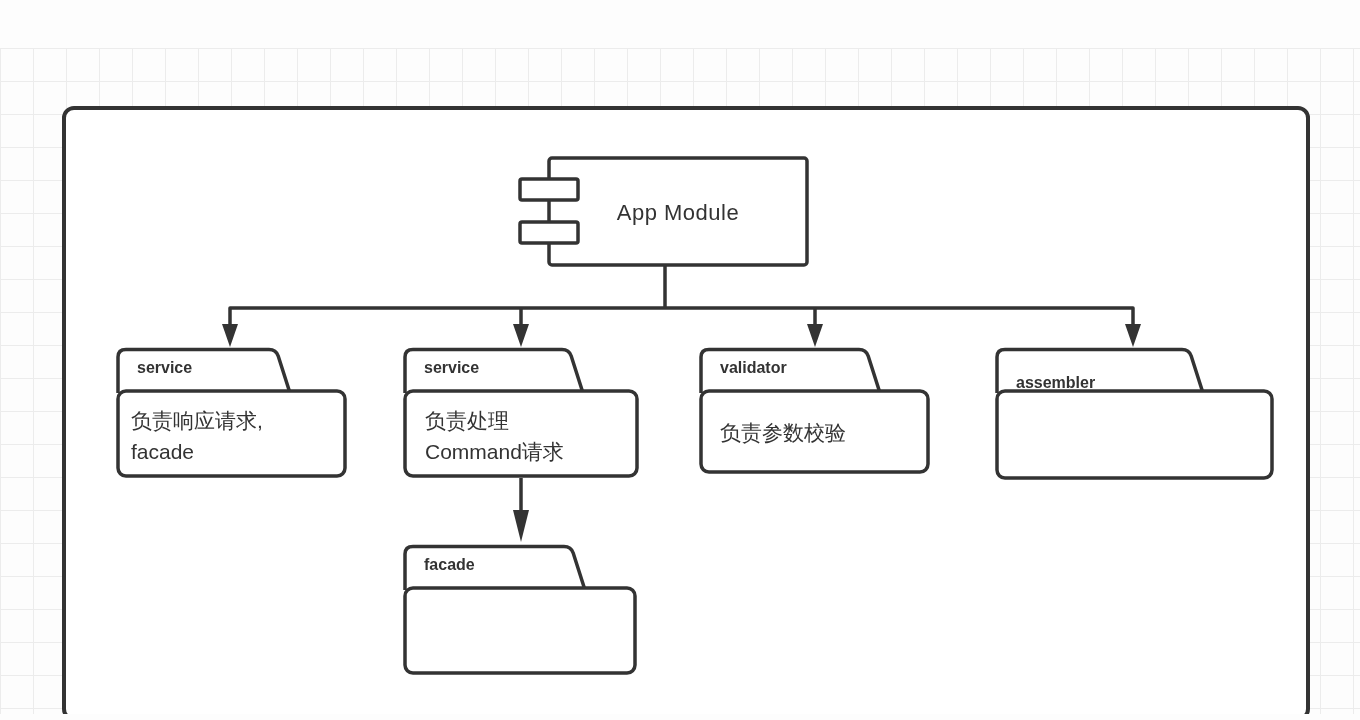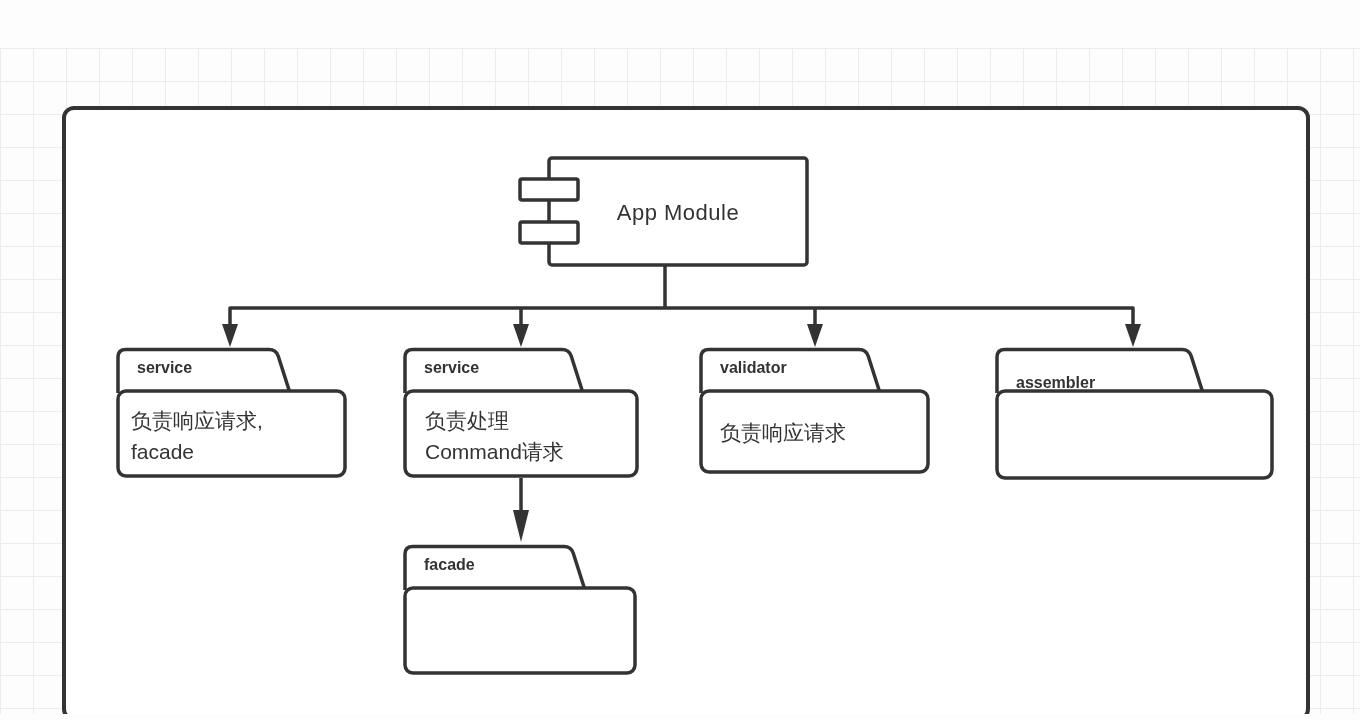--- a/index.html
+++ b/index.html
@@ -73,19 +73,19 @@
 
   <div class="txt pkg-label" style="left:137px;top:311px;">service</div>
   <div class="txt pkg-desc" style="left:131px;top:357px;width:200px;">负责响应请求,
 facade</div>
 
   <div class="txt pkg-label" style="left:424px;top:311px;">service</div>
   <div class="txt pkg-desc" style="left:425px;top:357px;width:210px;">负责处理
 Command请求</div>
 
   <div class="txt pkg-label" style="left:720px;top:311px;">validator</div>
-  <div class="txt pkg-desc" style="left:720px;top:369px;width:205px;">负责响应请求</div>
+  <div class="txt pkg-desc" style="left:720px;top:369px;width:205px;">负责参数校验</div>
 
   <div class="txt pkg-label" style="left:1016px;top:326px;">assembler</div>
 
   <div class="txt pkg-label" style="left:424px;top:508px;">facade</div>
 
 </div>
 
 </body></html>

